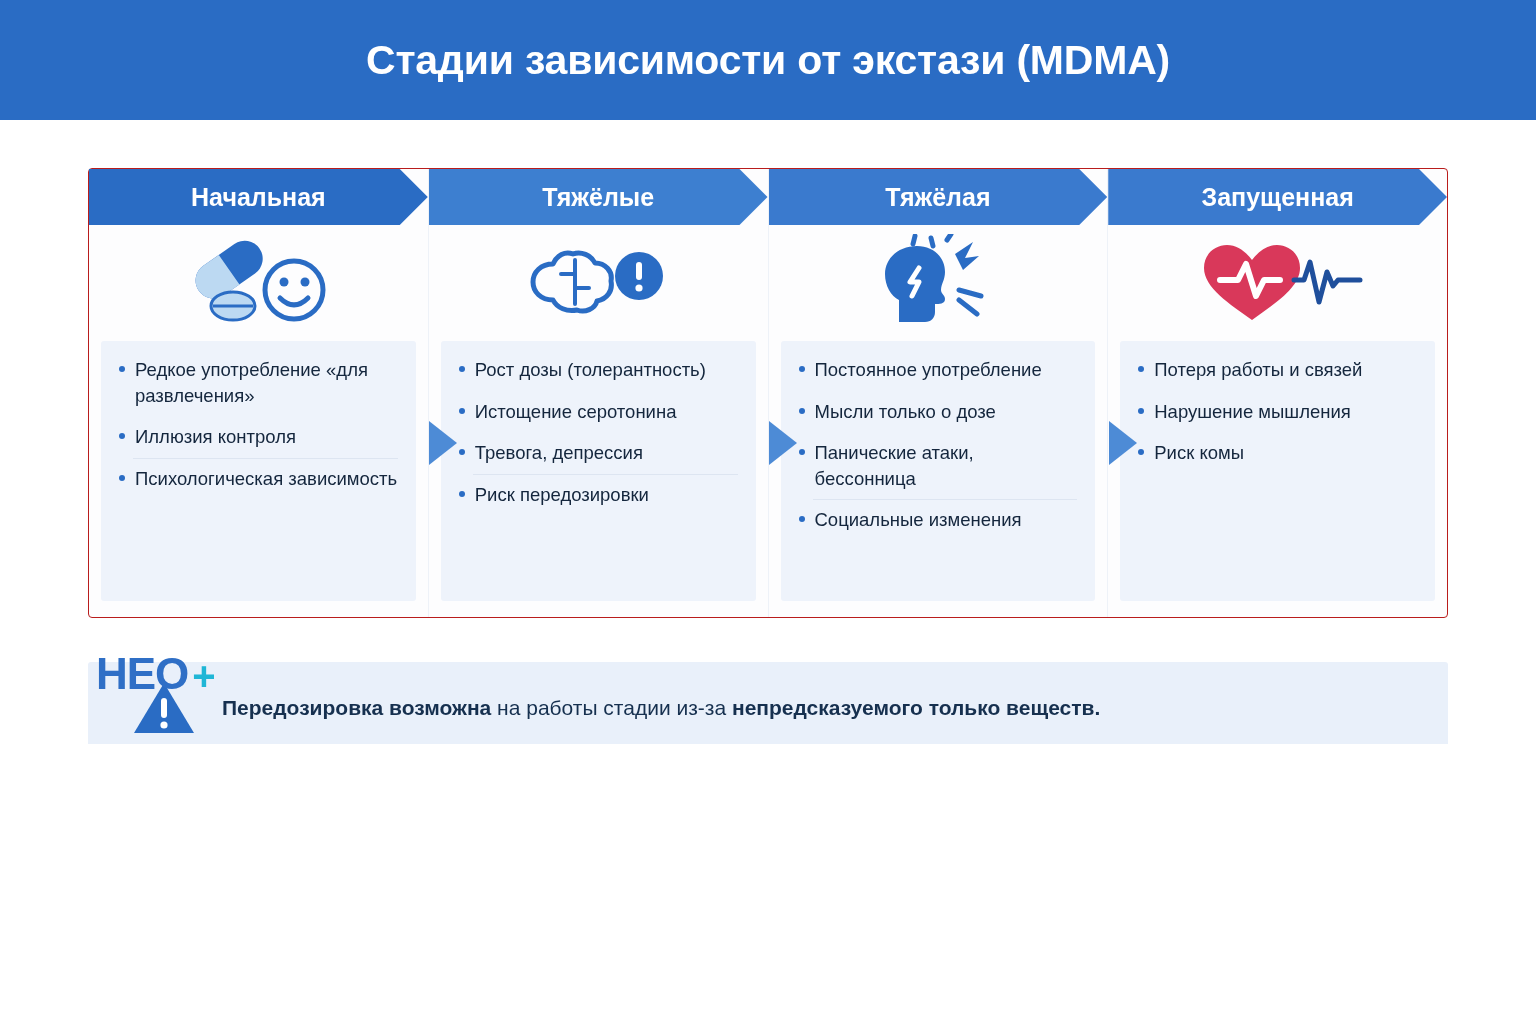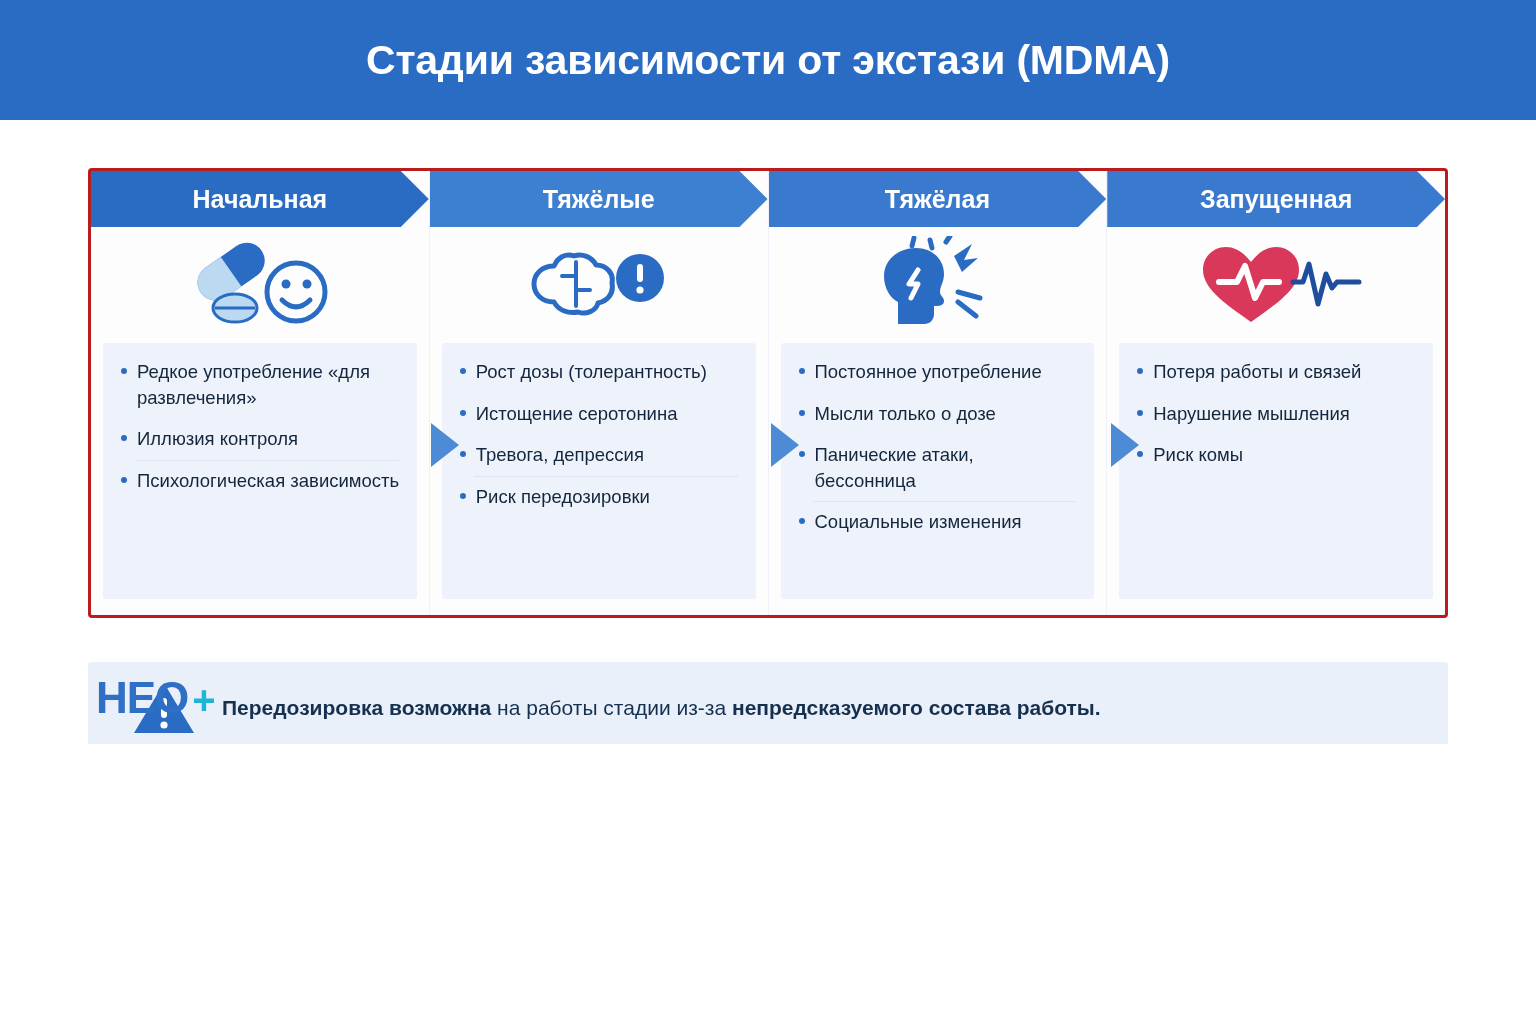--- a/index.html
+++ b/index.html
@@ -43,21 +43,21 @@
     line-height: 1.75;
   }
 
   
   .board {
     position: relative;
     margin: 48px auto 0 auto;
     width: 1360px;
     height: 450px;
     background: #fdfdfe;
-    border: 3px solid #b91c1c;
+    border: 1px solid #b91c1c;
     border-radius: 4px;
   }
   .columns {
     display: flex;
     width: 100%;
     height: 100%;
   }
   .col {
     position: relative;
     flex: 1 1 0;
@@ -162,21 +162,21 @@
     color: #16304f;
     font-size: 21px;
     line-height: 1.3;
   }
   .warn-text b { font-weight: bold; }
 
   
   .logo {
     position: absolute;
     left: 96px;
-    bottom: 24px;
+    bottom: 48px;
     display: flex;
     align-items: flex-end;
   }
   .logo-text {
     font-size: 44px;
     font-weight: bold;
     letter-spacing: -1px;
     color: #2f6fc6;
     line-height: 1;
     font-family: "Liberation Sans", sans-serif;
@@ -304,21 +304,21 @@
 
   <div class="warning">
     <span class="warn-icon">
       <svg width="64" height="56" viewBox="0 0 64 56">
         <path d="M32 3L62 53H2z" fill="#2a6cc4"></path>
         <rect x="29" y="18" width="6" height="20" rx="3" fill="#ffffff"></rect>
         <circle cx="32" cy="45" r="3.6" fill="#ffffff"></circle>
       </svg>
     </span>
     <span class="warn-text">
-      <b>Передозировка возможна</b><span> на работы стадии из-за </span><b>непредсказуемого состава работы.</b>
+      <b>Передозировка возможна</b><span> на работы стадии из-за </span><b>непредсказуемого только веществ.</b>
     </span>
   </div>
 
   <div class="logo">
     <span class="logo-text">HEO</span>
     <span class="logo-plus">+</span>
   </div>
 
 </div>
 

